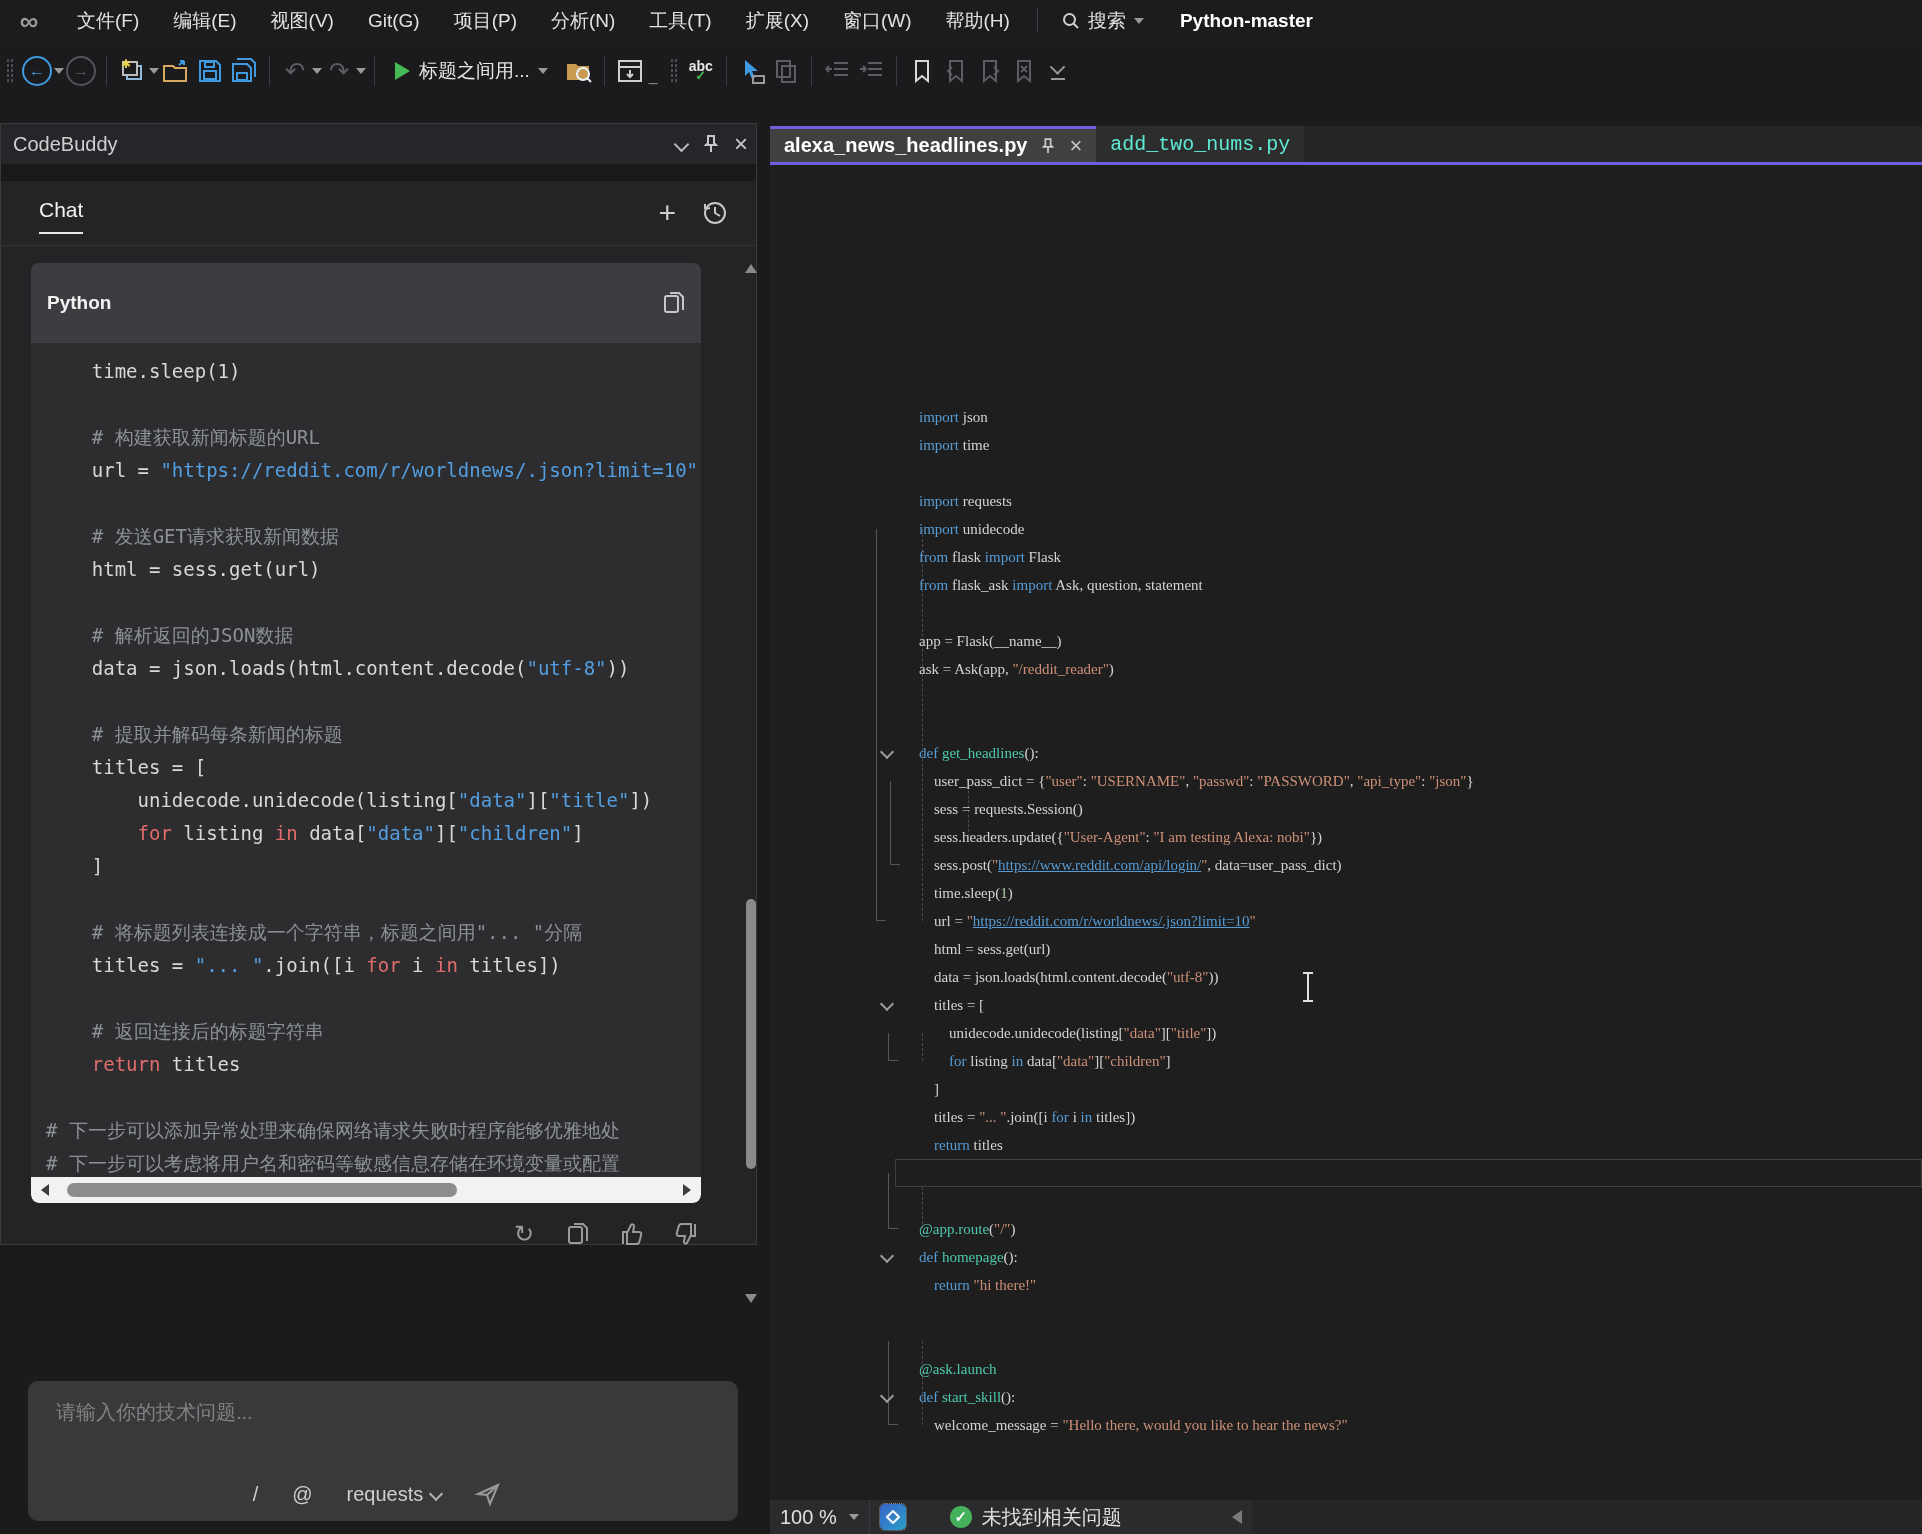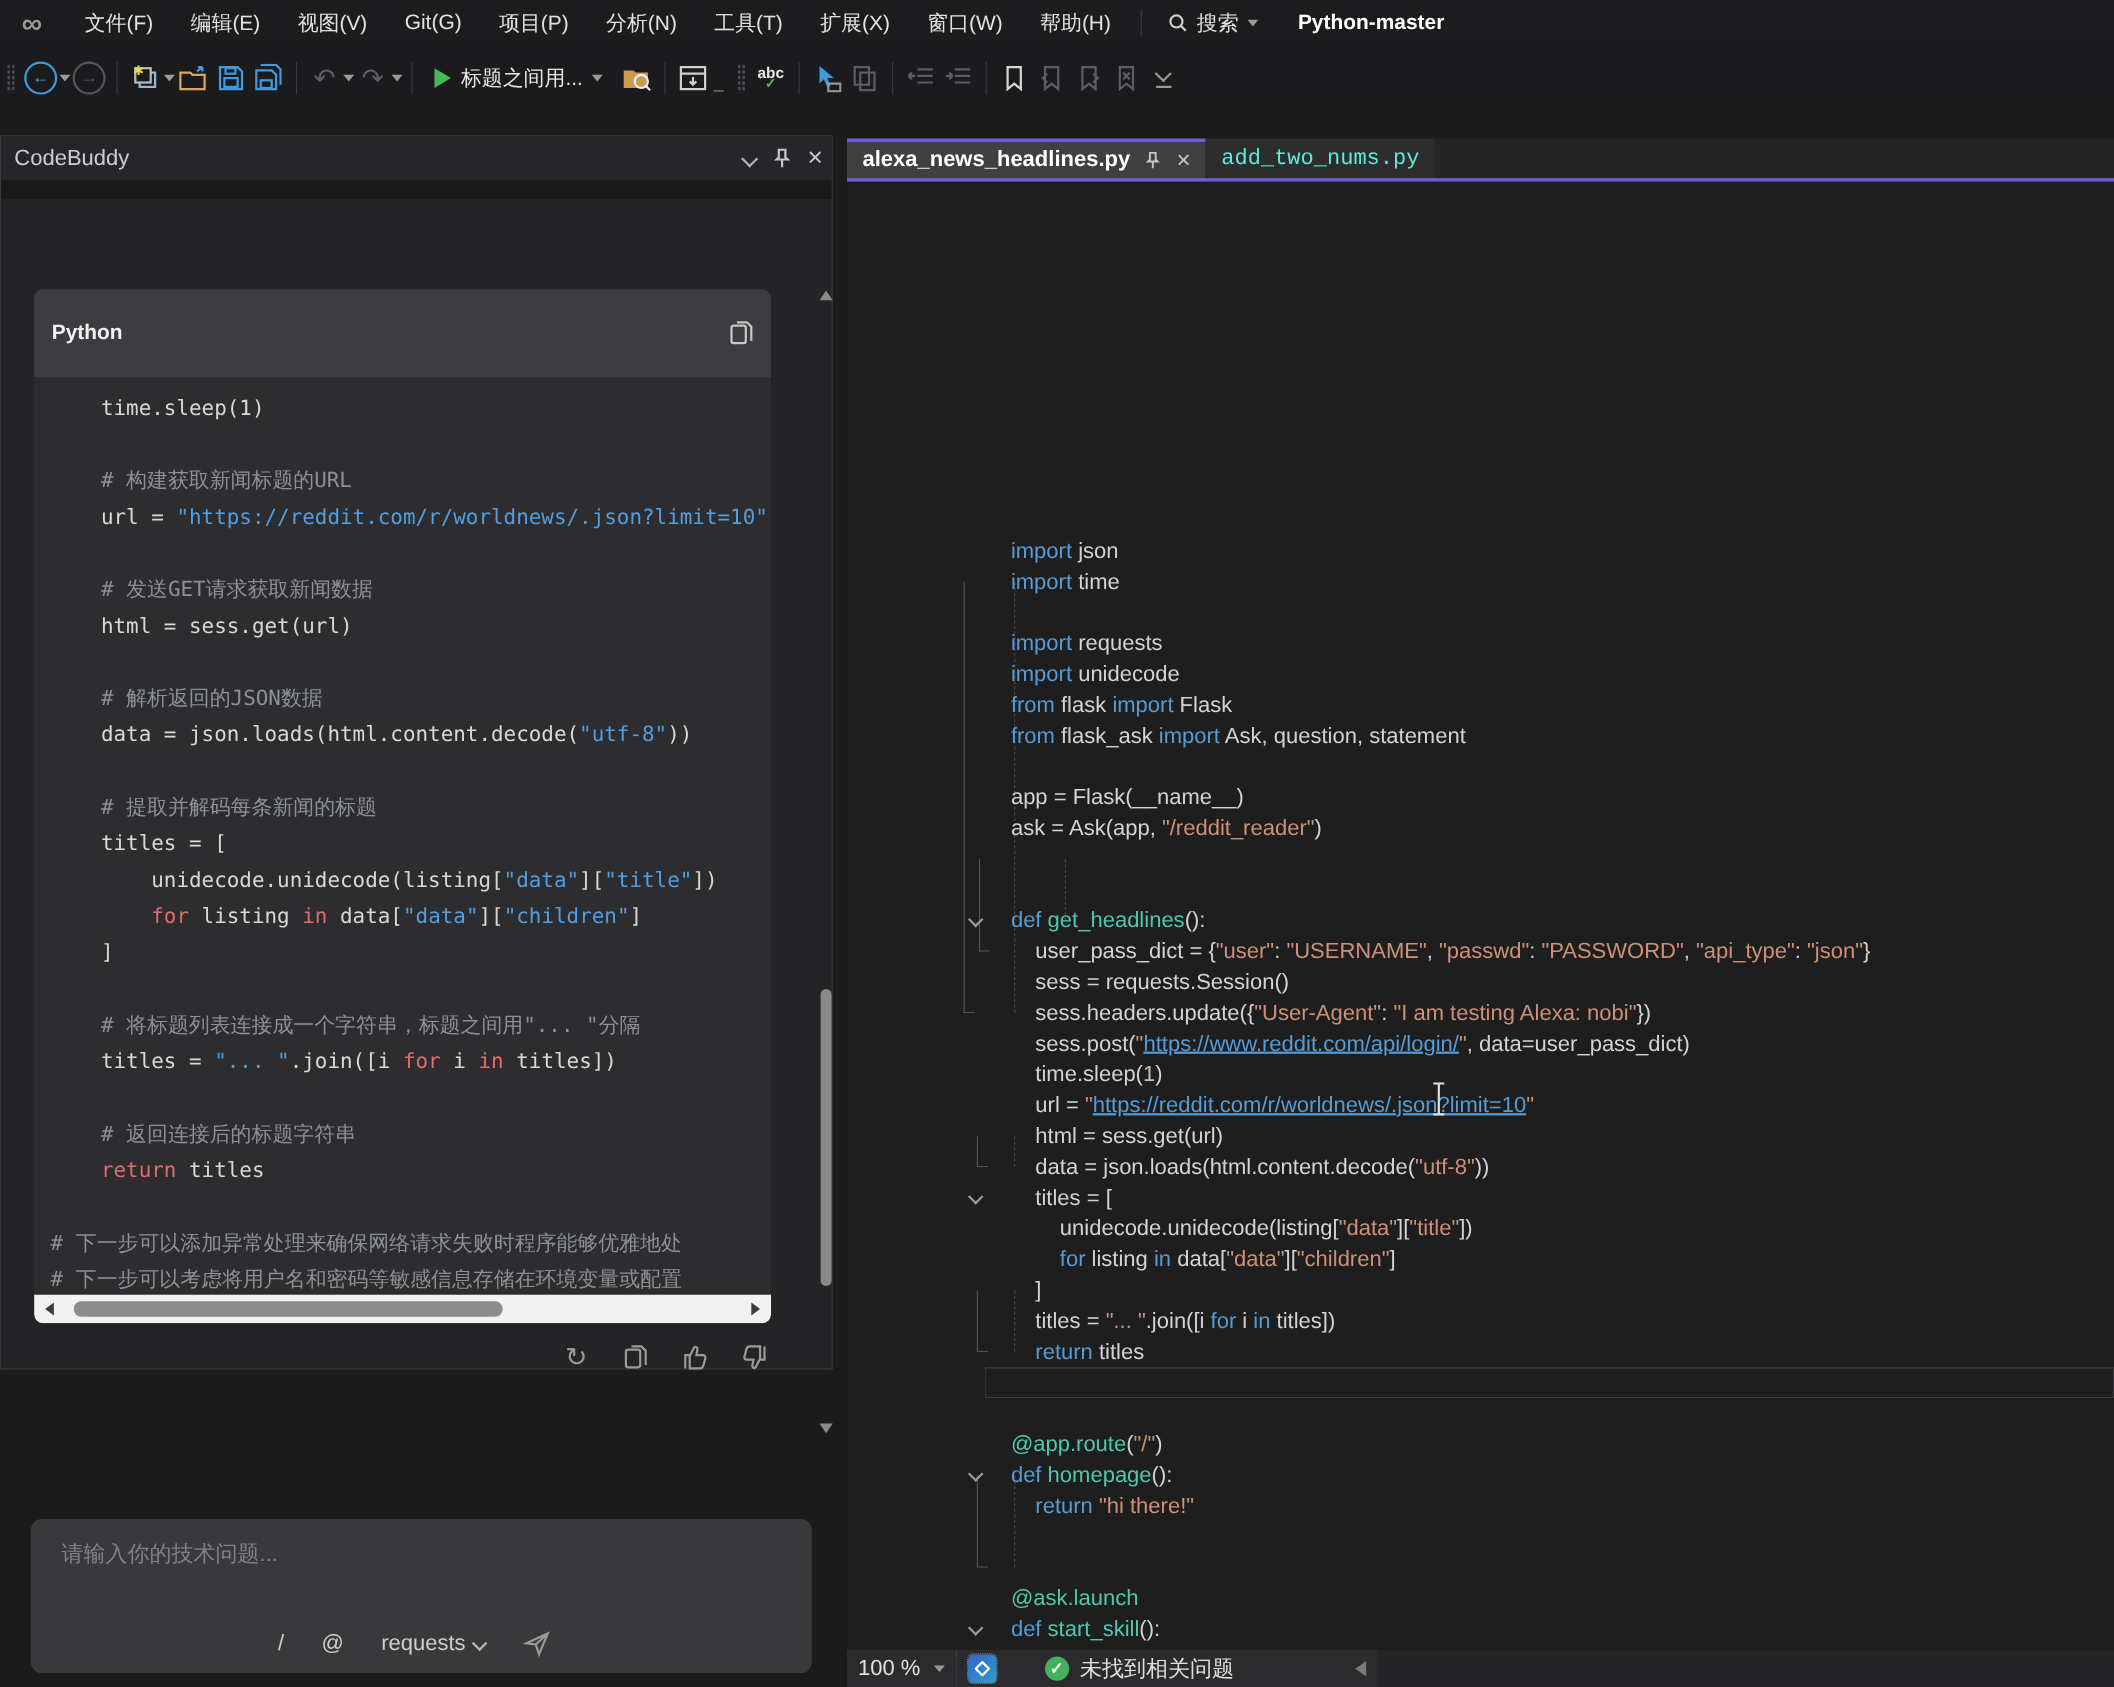--- a/index.html
+++ b/index.html
@@ -59,21 +59,21 @@
   .input-row{margin-top:auto;display:flex;align-items:center;gap:34px;color:#cfcfcf;font-size:20px;}
   .send{margin-left:auto;display:flex;}
   
   .editor{position:absolute;left:770px;top:26px;right:0;bottom:0;background:#1e1e1e;}
   .tabs{position:absolute;left:0;top:0;width:100%;height:36px;background:#252526;display:flex;}
   .tab{display:flex;align-items:center;padding:0 14px;font-size:20px;box-sizing:border-box;height:36px;}
   .tab.active{background:#404040;border-top:3px solid #6e5fe0;color:#ffffff;font-weight:bold;}
   .tab.inactive{background:#2d2d2d;color:#5eead4;font-family:Liberation Mono, monospace;}
   .tab .tic{margin-left:14px;color:#c8c8c8;display:flex;align-items:center;font-weight:normal;}
   .accent-line{position:absolute;left:0;top:36px;width:100%;height:3px;background:#6e5fe0;}
-  .code{position:absolute;left:0;top:39px;width:100%;height:1335px;overflow:hidden;font-family:Liberation Sans, sans-serif;font-size:20px;white-space:pre;}
+  .code{position:absolute;left:0;top:39px;width:100%;height:1335px;overflow:hidden;font-family:Liberation Serif, serif;font-size:15px;white-space:pre;}
   .code .cl{height:28px;line-height:28px;padding-left:149px;position:relative;}
   .code .cl.cur{padding-left:0;margin-left:125px;background:#1f1f20;box-shadow:inset 0 0 0 1px #3e3e45;}
   .fold{position:absolute;left:112px;top:8px;width:8px;height:8px;border-right:2px solid #9d9d9d;border-bottom:2px solid #9d9d9d;transform:rotate(45deg);}
   .c-kw{color:#569cd6}.c-fn{color:#4ec9b0}.c-str{color:#ce9178}.c-num{color:#b5cea8}.c-pl{color:#d4d4d4}
   .c-lk{color:#569cd6;text-decoration:underline}
   .c-cm{color:#8b9196}.c-str2{color:#539ee0}.c-kw2{color:#e06c6c}.c-pl2{color:#d8d8d8}
   .guide-d{position:absolute;border-left:1px dashed #4a4a50;width:0;}
   .guide-s{position:absolute;border-left:1px solid #55555c;border-bottom:1px solid #55555c;width:10px;box-sizing:border-box;}
   .ibeam{position:absolute;left:530px;top:772px;}
   
@@ -258,20 +258,32 @@
         </span>
       <span class="hic">
         <svg width="16" height="18" viewBox="0 0 16 18">
             <path d="M5 1 h6 v7 l2 2 H3 l2 -2 z M8 10 v7" fill="none" stroke="#c8c8c8" stroke-width="2"></path>
           </svg>
       </span>
       <span class="hic" style="font-size:24px;">×</span>
     </div>
     <div class="p-dark"></div>
 
+    <div class="chat-tabs">
+      <span class="chat-tab">Chat</span>
+      <span class="ct-spacer"></span>
+      <span class="plus-ic">+</span>
+      <span class="hist-ic">
+        <svg width="26" height="26" viewBox="0 0 26 26">
+            <circle cx="13" cy="13" r="10" fill="none" stroke="#c8c8c8" stroke-width="2"></circle>
+            <path d="M13 7 v6 l5 3" fill="none" stroke="#c8c8c8" stroke-width="2"></path>
+            <path d="M3 9 l0 -5 m0 5 l5 -1" fill="none" stroke="#c8c8c8" stroke-width="2"></path>
+          </svg>
+      </span>
+    </div>
 
     <div class="cblock">
       <div class="cb-header">
         <span>Python</span>
         <span class="spacer"></span>
         <span>
           <svg width="22" height="24" viewBox="0 0 22 24">
               <rect x="2" y="5" width="13" height="16" rx="2" fill="none" stroke="#c8c8c8" stroke-width="2"></rect>
               <path d="M7 2 h9 l4 4 v13" fill="none" stroke="#c8c8c8" stroke-width="2"></path>
             </svg>

